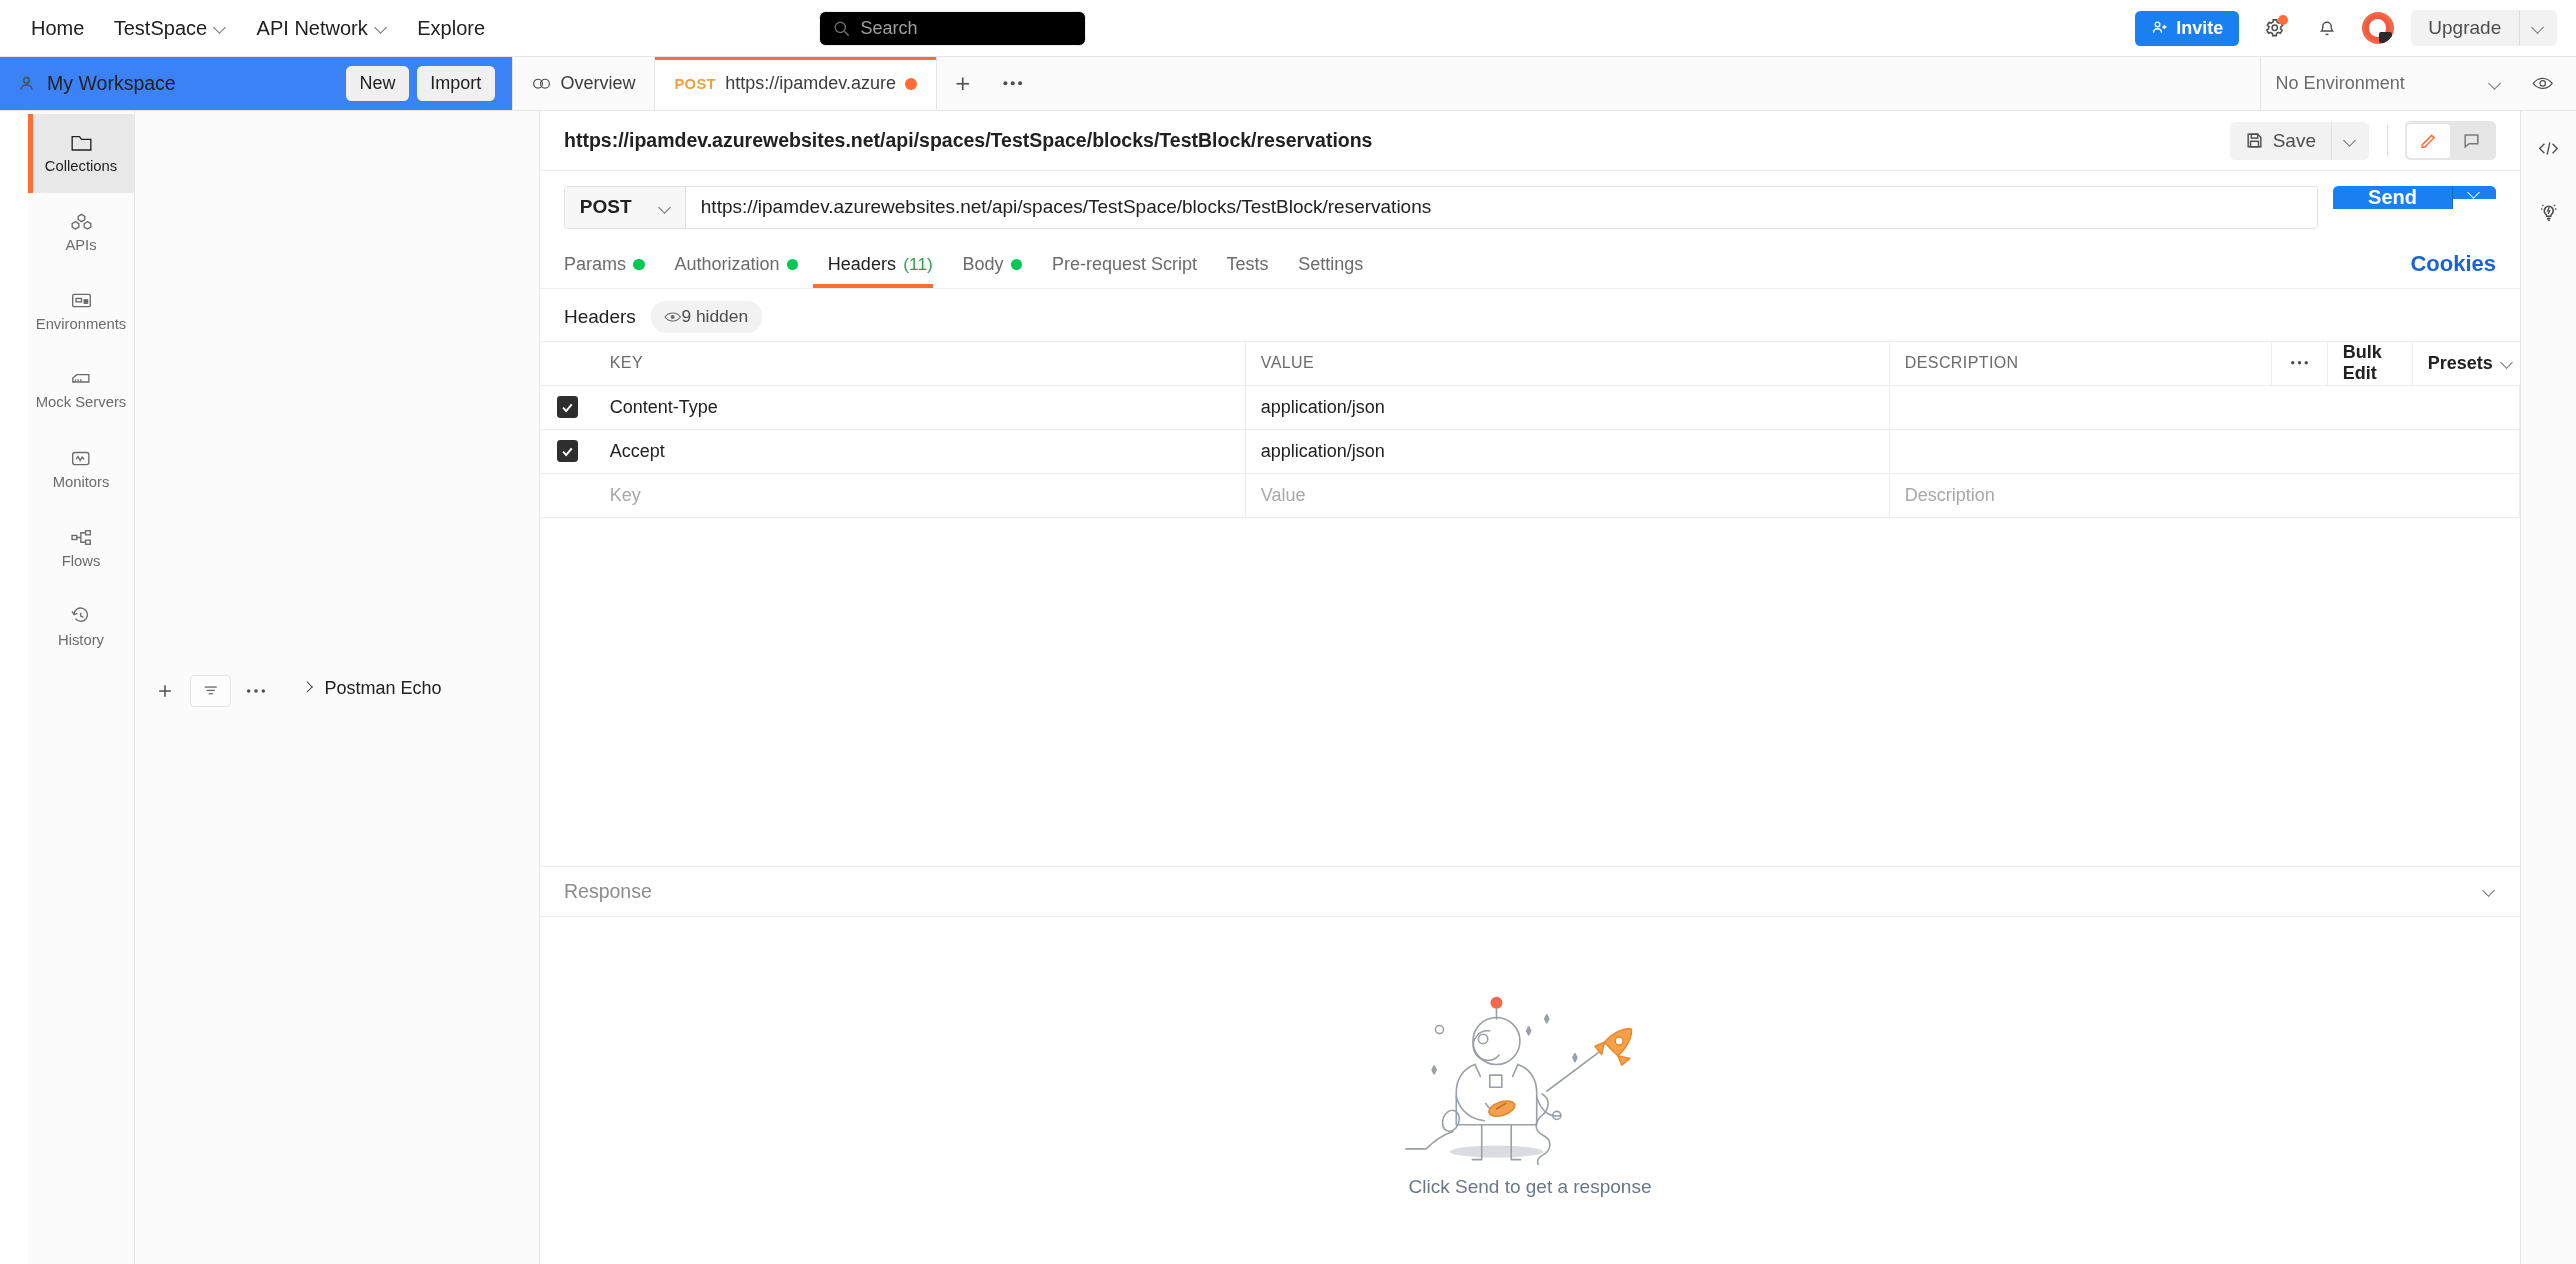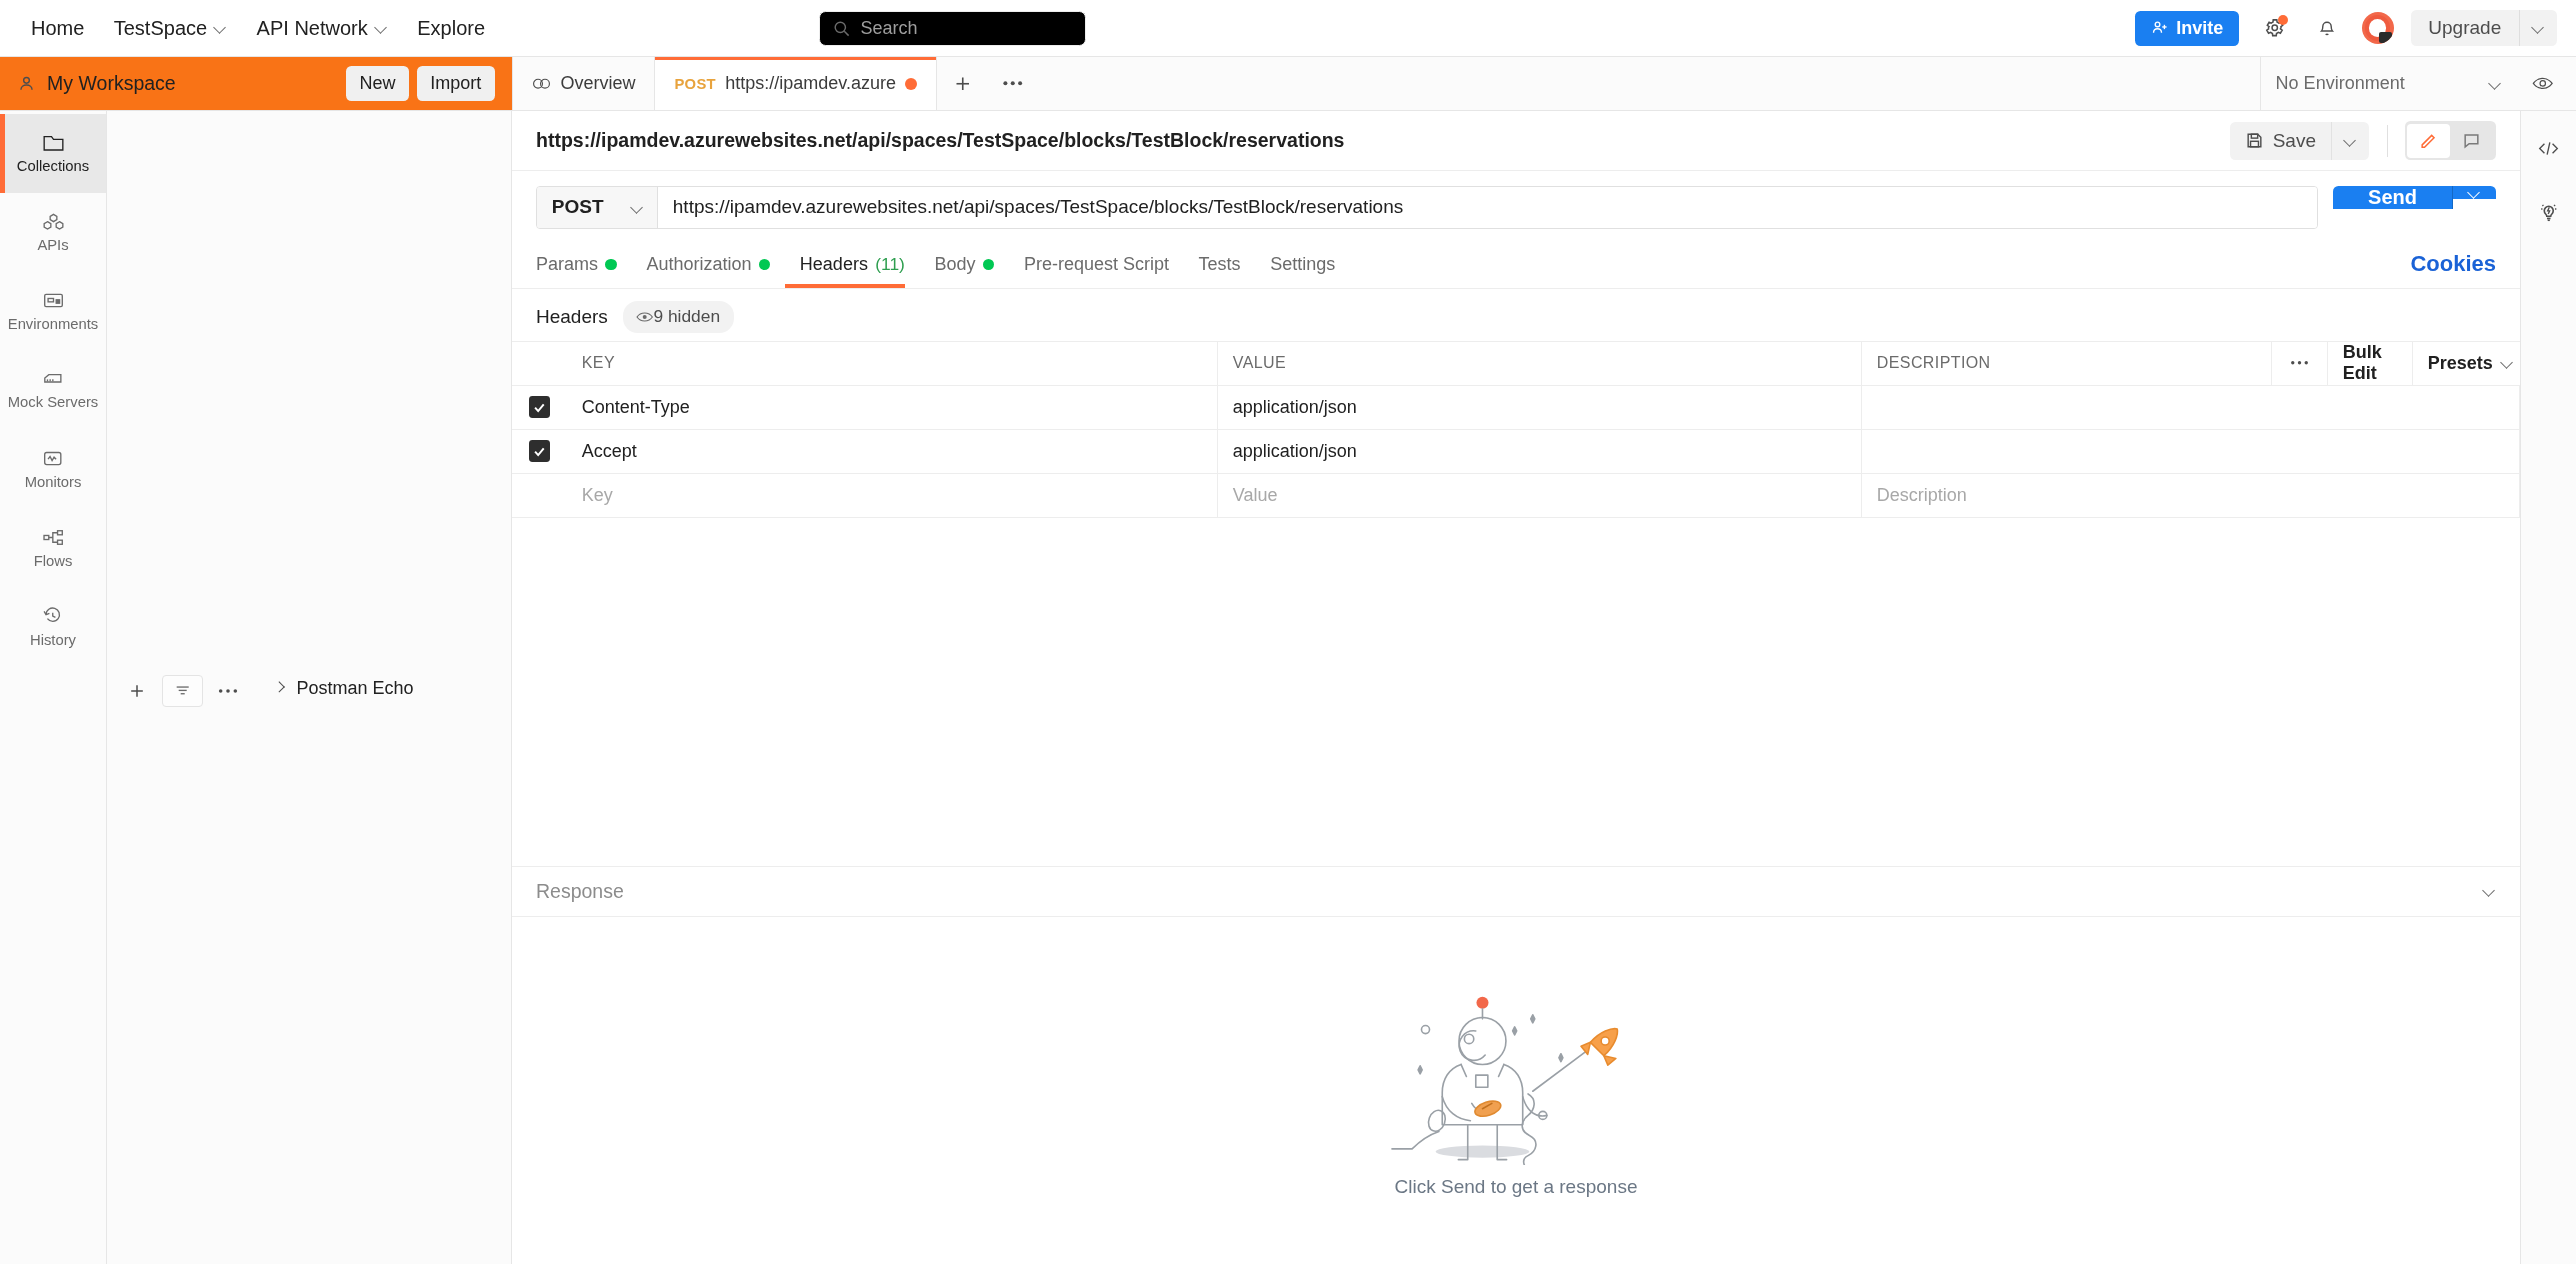--- a/index.html
+++ b/index.html
@@ -78,21 +78,21 @@
   .upgrade-btn {
     padding: 0 17.4px; font-size: 19px; color: #4d4d4d; cursor: pointer;
     height: 100%; display: flex; align-items: center;
     border-right: 0.7px solid #dedede;
   }
   .upgrade-caret { padding: 0 12px; display: flex; align-items: center; cursor: pointer; }
 
   
   .wsbar {
     height: 54px; flex: 0 0 54px; display: flex; align-items: stretch;
-    border-bottom: 0.7px solid #e6e6e6; background: #f97316;
+    border-bottom: 0.7px solid #e6e6e6; background: #3b82f6;
   }
   .ws-left {
     width: 513px; flex: 0 0 513px; display: flex; align-items: center;
     padding: 0 17.4px; gap: 10.7px; border-right: 0.7px solid #e6e6e6;
   }
   .ws-name { font-size: 19.5px; color: #212121; cursor: pointer; }
   .ws-actions { margin-left: auto; display: flex; gap: 8px; }
   .ws-btn {
     background: #f0f0f0; border: none; border-radius: 5.4px; padding: 7.4px 13.4px;
     font-size: 18px; color: #212121; cursor: pointer;
@@ -125,21 +125,21 @@
     padding: 0 13.4px 0 14.8px; font-size: 18px; color: #6b6b6b; cursor: pointer; height: 100%;
   }
   .env-eye { padding: 0 16px; cursor: pointer; display: flex; align-items: center; }
 
   
   .body { flex: 1; display: flex; min-height: 0; }
 
   
   .rail {
     width: 107px; flex: 0 0 107px; background: #fbfbfb;
-    border-right: 0.7px solid #e6e6e6; padding-top: 2.7px;
+    border-right: 0.7px solid #e6e6e6; padding-top: 2.7px; margin-left: 28px;
   }
   .rail-item {
     height: 79px; display: flex; flex-direction: column;
     align-items: center; justify-content: center; gap: 6px;
     cursor: pointer; position: relative; color: #6b6b6b;
   }
   .rail-item.active { background: #e8e8e8; color: #212121; }
   .rail-item.active::before {
     content: ""; position: absolute; left: 0; top: 0; bottom: 0; width: 4.7px; background: #ff6c37;
   }

